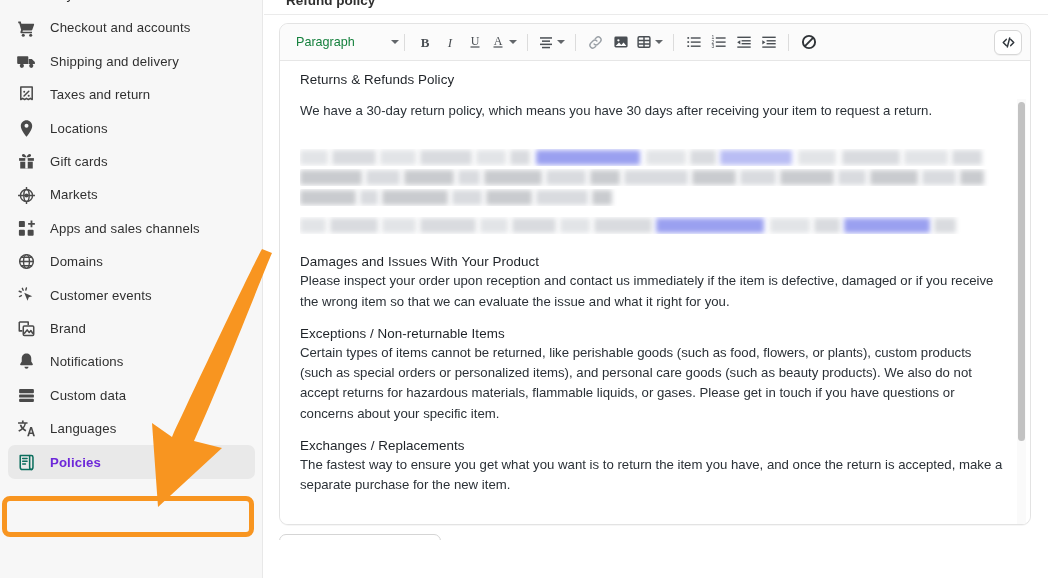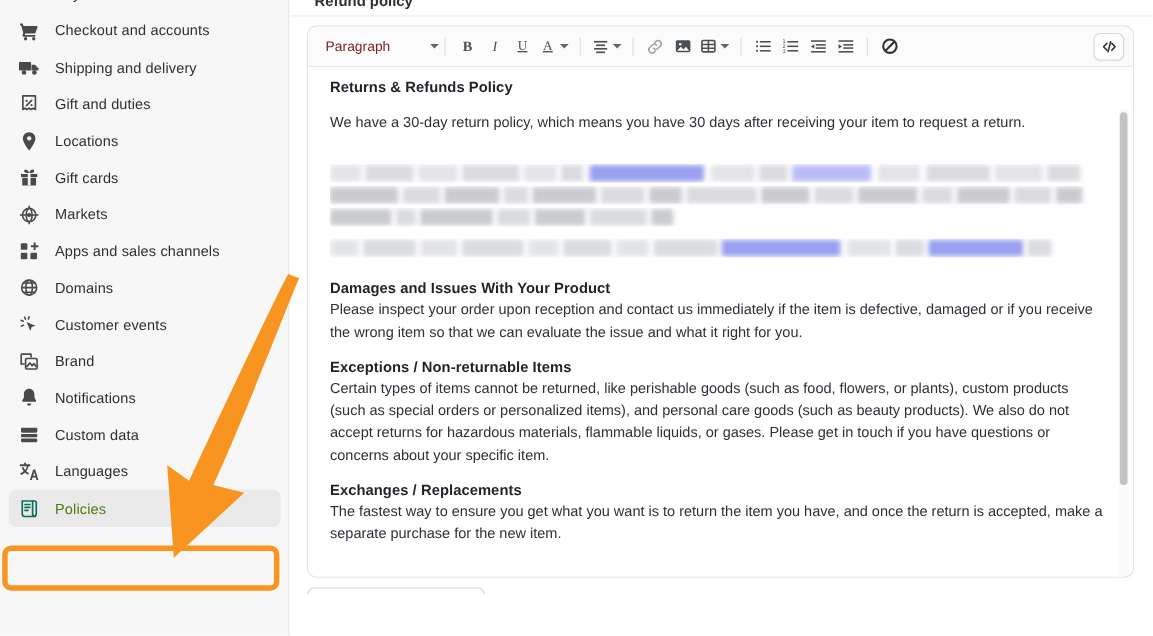--- a/index.html
+++ b/index.html
@@ -49,21 +49,21 @@
   .nav-item .nav-icon svg { display: block; }
   .nav-item .nav-label {
     margin-left: 14px;
     font-size: 13.2px;
     line-height: 1;
     color: #303030;
     letter-spacing: 0.01em;
     white-space: nowrap;
   }
   .nav-item.active { background: #e9e9e9; }
-  .nav-item.active .nav-label { color: #4d7c0f; font-weight: 400; }
+  .nav-item.active .nav-label { color: #6d28d9; font-weight: 700; }
   .nav-item.active .nav-icon { color: #0b6e5d; }
 
   
   #main {
     position: absolute;
     left: 264px; top: 0;
     width: 784px; height: 540px;
     background: #ffffff;
     overflow: hidden;
   }
@@ -125,21 +125,21 @@
     margin: 0 7px;
   }
   .tb-select {
     display: flex;
     align-items: center;
     justify-content: space-between;
     width: 109px;
     height: 25px;
     padding: 0 7px 0 8px;
     font-size: 12.6px;
-    color: #7f1d1d;
+    color: #15803d;
     cursor: pointer;
     border-radius: 5px;
     gap: 33px;
   }
   .caret {
     width: 0; height: 0;
     border-left: 4px solid transparent;
     border-right: 4px solid transparent;
     border-top: 4.6px solid #62666a;
     margin-left: 3px;
@@ -166,21 +166,21 @@
   }
   #doc {
     position: absolute;
     left: 0; top: 0;
     width: 752px;
     padding: 11px 25px 20px 20px;
   }
   #doc h3 {
     margin: 0 0 0 0;
     font-size: 13.4px;
-    font-weight: 700;
+    font-weight: 400;
     color: #1f2328;
     letter-spacing: 0.005em;
   }
   #doc p {
     margin: 0;
     font-size: 13.2px;
     line-height: 20.3px;
     color: #2b3137;
   }
   .gap-lg { height: 14px; }
@@ -300,21 +300,21 @@
         </div>
         <div class="nav-item">
           <span class="nav-icon">
             <svg width="19" height="19" viewBox="0 0 20 20" fill="none" stroke="currentColor" stroke-width="1.6">
               <path d="M4 2.2h12v13.1l-2-1.3-2 1.3-2-1.3-2 1.3-2-1.3-2 1.3z" stroke-linejoin="round"></path>
               <path d="M7.4 11.6l5-5" stroke-linecap="round"></path>
               <circle cx="7.6" cy="7.1" r="1.05" fill="currentColor" stroke="none"></circle>
               <circle cx="12.3" cy="11.2" r="1.05" fill="currentColor" stroke="none"></circle>
             </svg>
           </span>
-          <span class="nav-label">Gift and duties</span>
+          <span class="nav-label">Taxes and return</span>
         </div>
         <div class="nav-item">
           <span class="nav-icon">
             <svg width="19" height="19" viewBox="0 0 20 20" fill="currentColor">
               <path d="M10 1.3c-3.3 0-6 2.65-6 5.95 0 4.4 6 11.45 6 11.45s6-7.05 6-11.45c0-3.3-2.7-5.95-6-5.95z"></path>
               <circle cx="10" cy="7.1" r="2.1" fill="#f7f7f7"></circle>
             </svg>
           </span>
           <span class="nav-label">Locations</span>
         </div>

